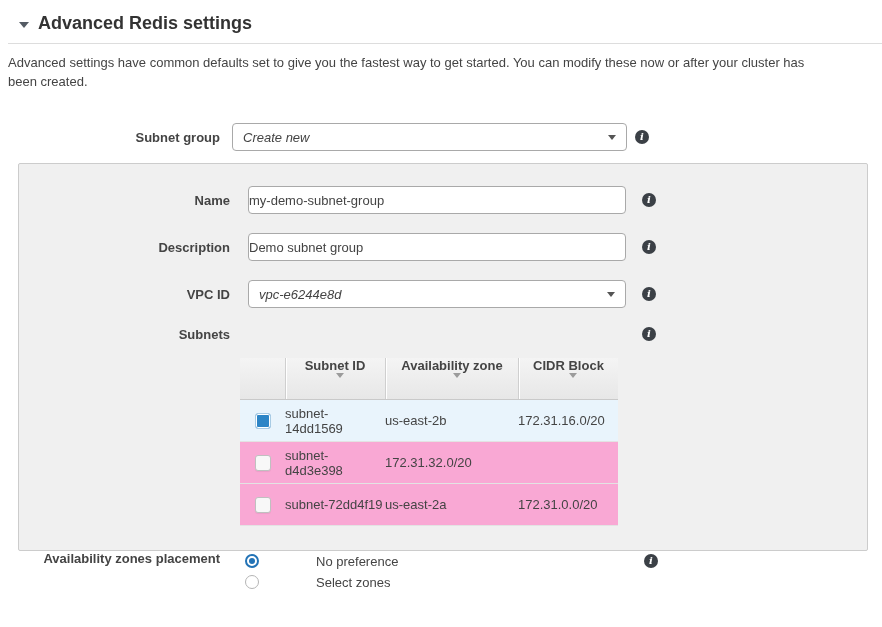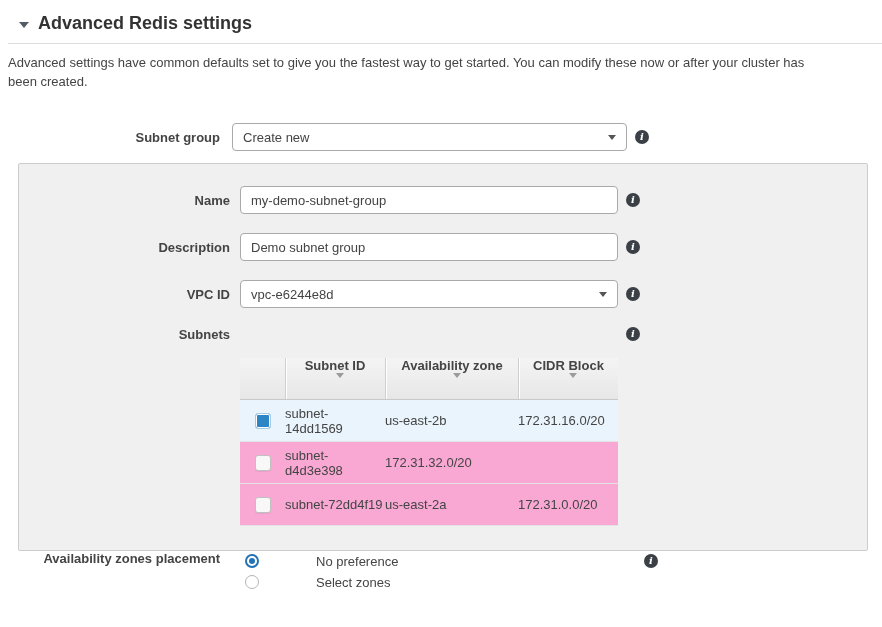--- a/index.html
+++ b/index.html
@@ -33,49 +33,49 @@
   .flabel {
     font-weight: bold; color: #444; text-align: right;
     flex: 0 0 auto;
   }
   .flabel.outer-label { width: 220px; margin-right: 12px; }
   .flabel.inner-label { width: 211px; margin-right: 10px; }
   .control { height: 28px; }
   .select {
     background: #fff; border: 1px solid #a9a9a9; border-radius: 4px;
     display: flex; align-items: center; justify-content: space-between;
-    padding: 0 10px; cursor: pointer; color: #444;
+    padding: 0 10px; cursor: pointer; color: #444; font-style: italic;
   }
   .caret-down {
     width: 0; height: 0;
     border-left: 4px solid transparent;
     border-right: 4px solid transparent;
     border-top: 5px solid #555;
   }
   .textbox {
     background: #fff; border: 1px solid #a9a9a9; border-radius: 4px;
-    padding: 0 10px; color: #444; font-family: "Liberation Sans", sans-serif;
+    padding: 0 0; color: #444; font-family: "Liberation Sans", sans-serif;
     font-size: 13px; width: 100%; height: 28px; outline: none;
   }
   .w-outer { width: 395px; }
   .w-inner { width: 378px; }
   .info-icon {
     display: inline-flex; align-items: center; justify-content: center;
     width: 14px; height: 14px; border-radius: 50%;
     background: #3b4046; color: #fff;
     font-family: "DejaVu Serif", serif; font-weight: bold; font-style: italic;
     font-size: 10px; line-height: 1; margin-left: 8px;
     flex: 0 0 auto; cursor: pointer;
   }
   .panel {
     margin: 12px 0 0 18px; width: 850px;
     background: #f0f0f0; border: 1px solid #ccc; border-radius: 2px;
     padding: 22px 0 24px 0;
   }
-  .panel .form-row { margin-bottom: 19px; }
+  .panel .form-row { margin-bottom: 19px; gap: 8px; }
   .panel .row-subnets { margin: 18px 0 0 0; align-items: flex-start; }
   .row-subnets .spacer { width: 378px; height: 16px; }
   
   .stable { margin: 15px 0 0 221px; width: 378px; background: #fff; }
   .t-row { display: flex; height: 42px; align-items: center; }
   .thead {
     background: linear-gradient(#f4f4f4, #e7e7e7);
     border-bottom: 1px solid #c9c9c9;
     font-weight: bold; color: #444;
   }

